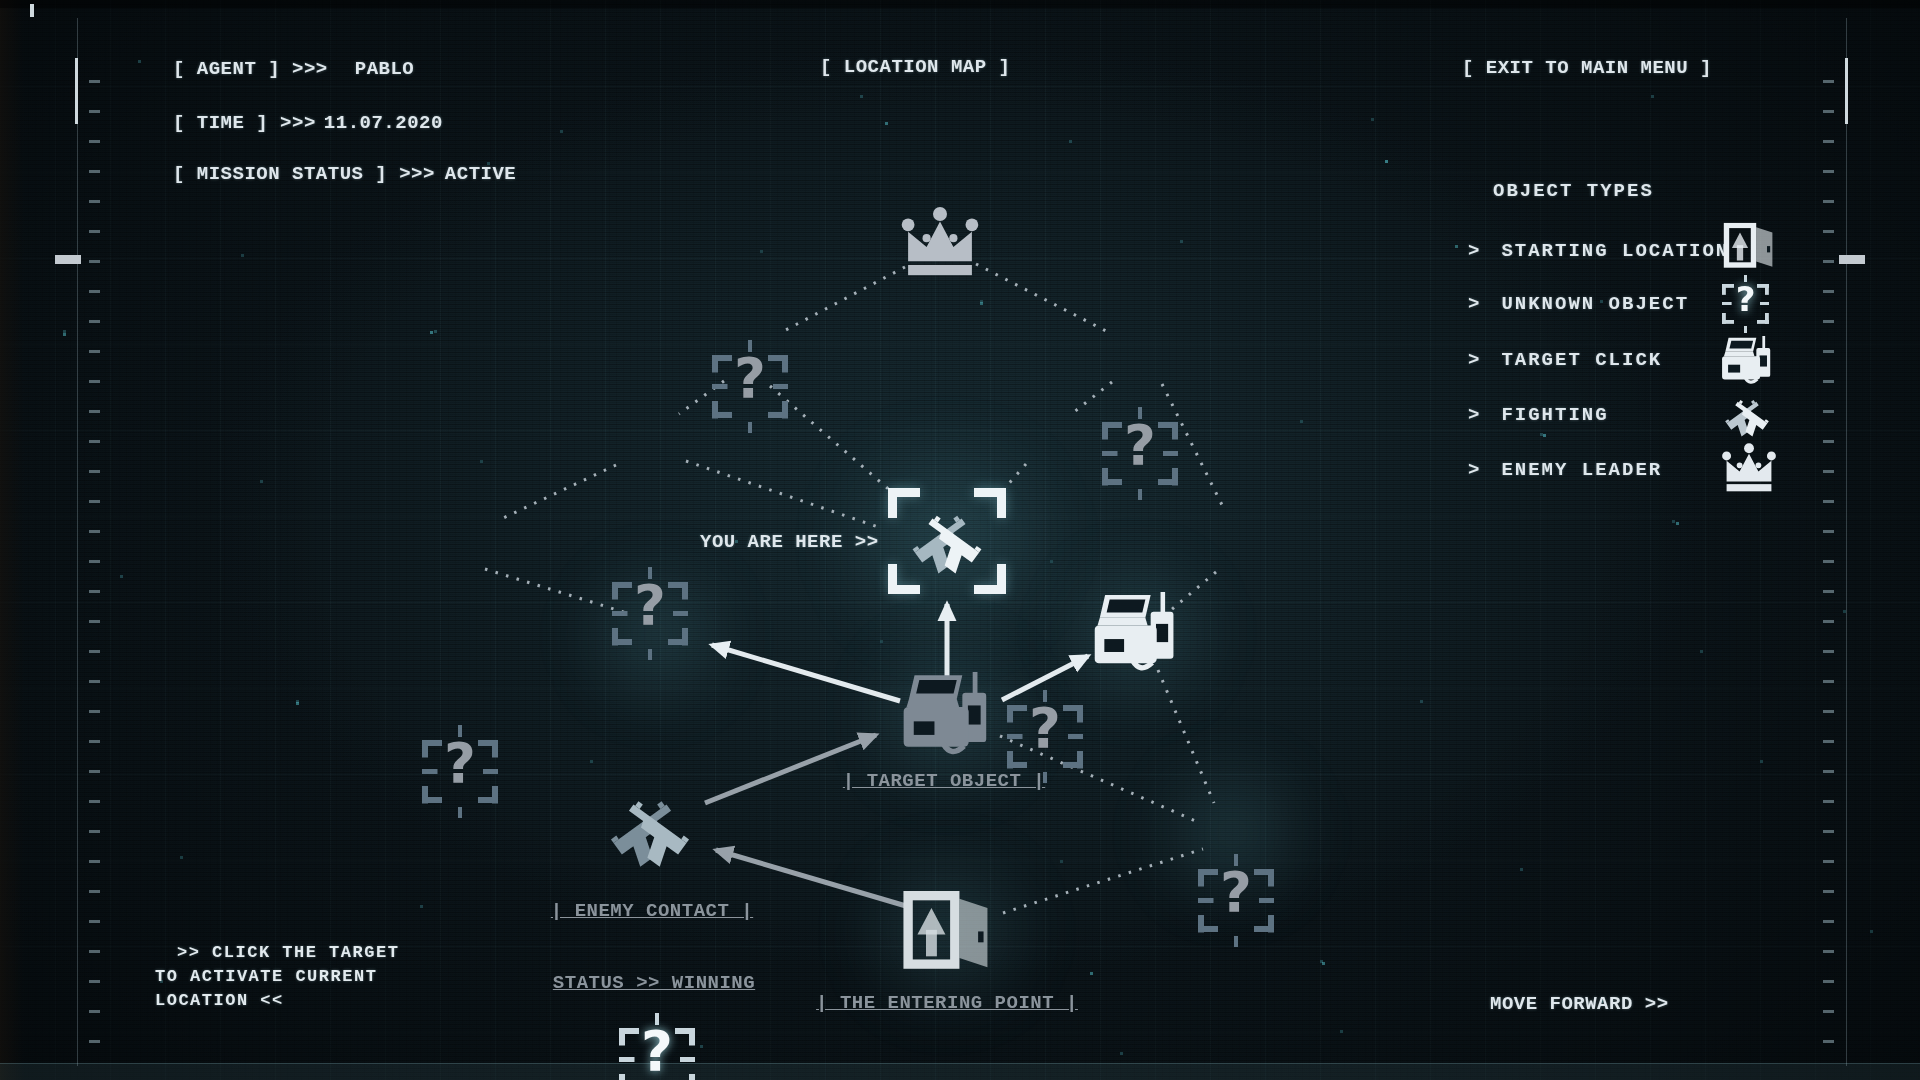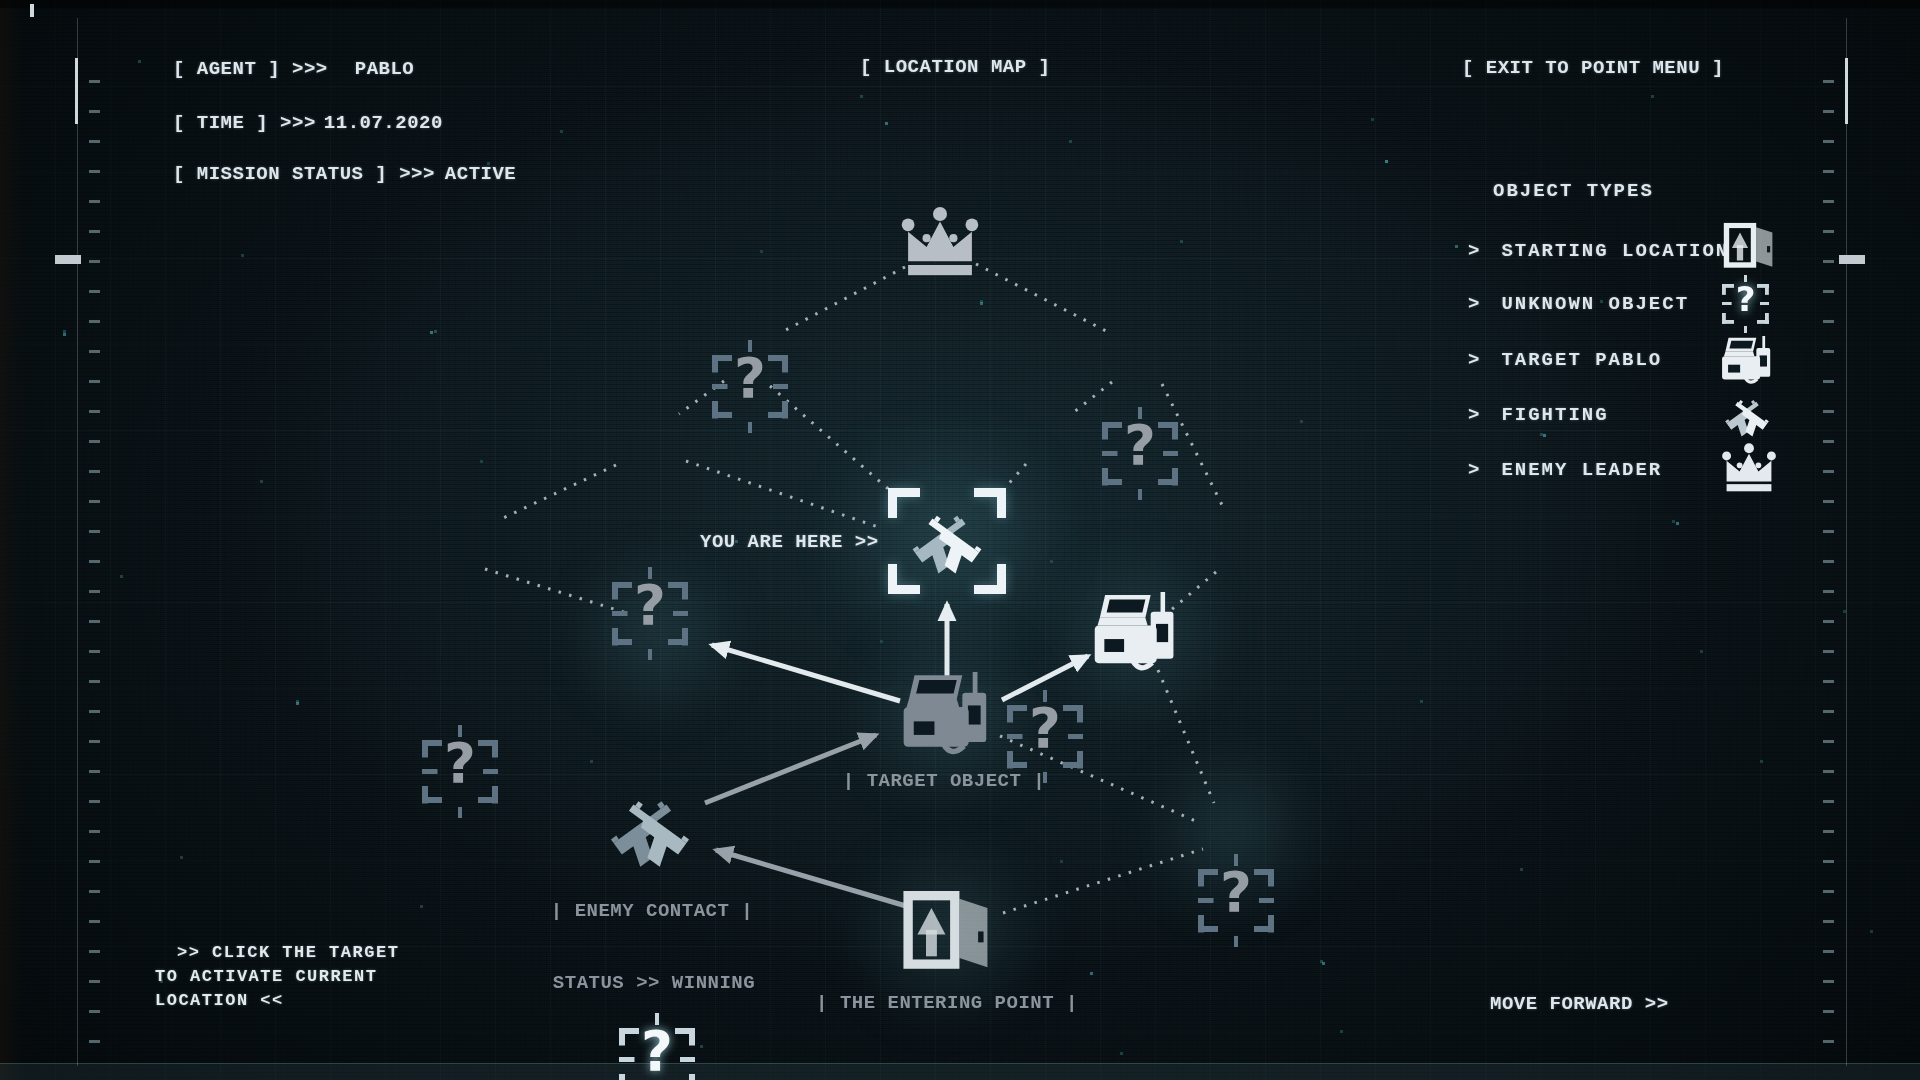--- a/index.html
+++ b/index.html
@@ -50,21 +50,21 @@
   .ruler-bright{position:absolute;z-index:2;background:#cfd9de;}
   .ruler-ticks{position:absolute;z-index:2;width:11px;
     background:repeating-linear-gradient(to bottom, rgba(150,175,185,.55) 0 3px, transparent 3px 30px);}
   .ruler-dash{position:absolute;z-index:2;width:26px;height:9px;background:#c3cad0;}
   .corner-tick{position:absolute;z-index:2;left:30px;top:4px;width:4px;height:13px;background:#cfd9de;}
 
   
   .t{position:absolute;z-index:5;color:#dfe7ec;font-size:19px;letter-spacing:.5px;white-space:pre;
      text-shadow:0 0 3px rgba(190,225,235,.35);}
   .t .val{margin-left:14px;}
-  .t.grey{color:#8b949c;text-shadow:none;}
+  .t.grey{color:#8b949c;text-shadow:none;text-decoration:underline;}
   .t.ctr{transform:translateX(-50%);}
   .hint{position:absolute;z-index:5;color:#e2eaee;font-size:17px;letter-spacing:1.5px;line-height:24px;
      white-space:pre;text-shadow:0 0 3px rgba(190,225,235,.35);}
 
   
   .leg-row{position:absolute;z-index:5;left:1468px;color:#dfe7ec;font-size:19px;letter-spacing:2px;white-space:pre;
      text-shadow:0 0 3px rgba(190,225,235,.3);}
   .leg-row .lab{margin-left:20px;}
   .leg-icon{position:absolute;z-index:5;}
 
@@ -206,27 +206,27 @@
       <line x1="1002" y1="700" x2="1088" y2="656" stroke="#e3eaee" stroke-width="5" marker-end="url(#ah-w)"></line>
       <line x1="906" y1="906" x2="716" y2="850" stroke="#98a1a9" stroke-width="5" marker-end="url(#ah-g)"></line>
       <line x1="705" y1="803" x2="876" y2="735" stroke="#98a1a9" stroke-width="5" marker-end="url(#ah-g)"></line>
     </g>
   </svg>
 
   <div class="t" style="left:173px;top:58px"><span>[ AGENT ] &gt;&gt;&gt;</span><span class="val" style="margin-left:27px">PABLO</span></div>
   <div class="t" style="left:173px;top:112px"><span>[ TIME ] &gt;&gt;&gt;</span><span class="val" style="margin-left:8px">11.07.2020</span></div>
   <div class="t" style="left:173px;top:163px"><span>[ MISSION STATUS ] &gt;&gt;&gt;</span><span class="val" style="margin-left:10px">ACTIVE</span></div>
 
-  <div class="t" style="left:860px;top:56px">[ LOCATION MAP ]</div>
-  <div class="t" style="left:1462px;top:57px;cursor:pointer">[ EXIT TO POINT MENU ]</div>
+  <div class="t" style="left:820px;top:56px">[ LOCATION MAP ]</div>
+  <div class="t" style="left:1462px;top:57px;cursor:pointer">[ EXIT TO MAIN MENU ]</div>
 
   <div class="t" style="left:1493px;top:180px;letter-spacing:2px">OBJECT TYPES</div>
   <div class="leg-row" style="top:240px"><span>&gt;</span><span class="lab">STARTING LOCATION</span></div>
   <div class="leg-row" style="top:293px"><span>&gt;</span><span class="lab">UNKNOWN OBJECT</span></div>
-  <div class="leg-row" style="top:349px"><span>&gt;</span><span class="lab">TARGET PABLO</span></div>
+  <div class="leg-row" style="top:349px"><span>&gt;</span><span class="lab">TARGET CLICK</span></div>
   <div class="leg-row" style="top:404px"><span>&gt;</span><span class="lab">FIGHTING</span></div>
   <div class="leg-row" style="top:459px"><span>&gt;</span><span class="lab">ENEMY LEADER</span></div>
 
   <svg class="leg-icon" style="left:1722px;top:222px;color:#e8eef2" width="54" height="50" viewBox="0 0 60 54">
       <use href="#door"></use>
     </svg>
   <div class="leg-icon reticle mini bright-node" style="left:1722px;top:284px">
     <div class="rframe"></div>
     <span class="q">?</span>
   </div>

